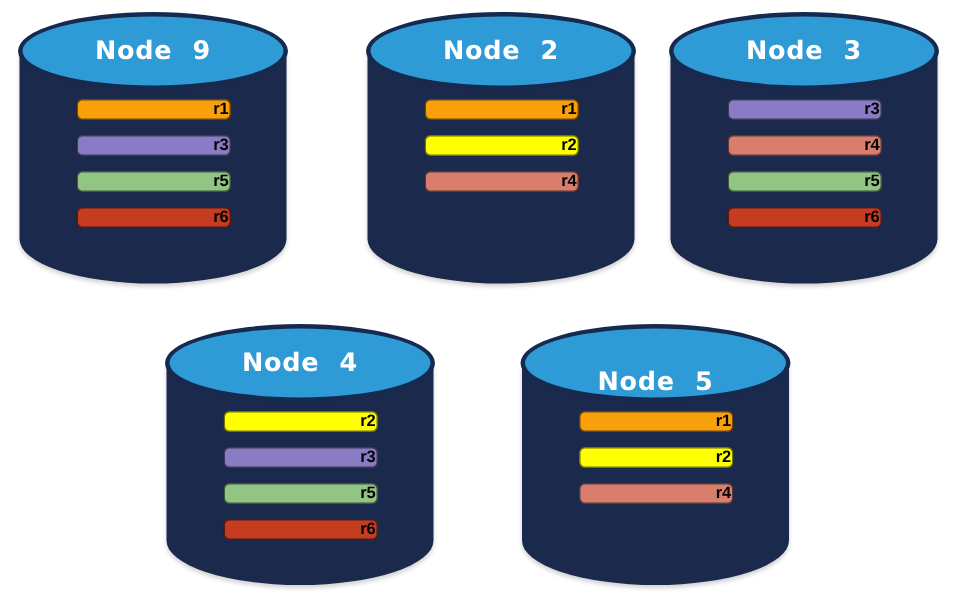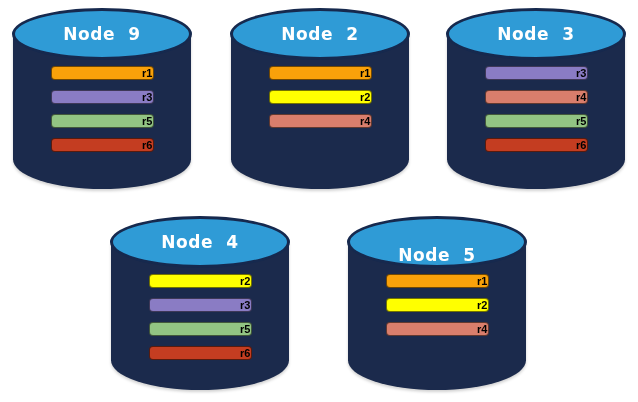--- a/index.html
+++ b/index.html
@@ -49,21 +49,21 @@
   }
   .replica-label {
     font-family: "Liberation Sans", sans-serif;
     font-weight: bold;
     font-size: 11px;
     line-height: 1;
     color: #000000;
   }
   
   #node-0 { left: 12px;  top: 8px;   height: 181px; }
-  #node-1 { left: 230px; top: 8px;   height: 181px; }
+  #node-1 { left: 244px; top: 8px;   height: 181px; }
   #node-2 { left: 446px; top: 8px;   height: 181px; }
   #node-3 { left: 110px; top: 216px; height: 174px; }
   #node-4 { left: 347px; top: 216px; height: 174px; }
 </style>
 </head>
 <body>
 
 <div id="node-0" class="cylinder">
   <div class="cyl-body" style="background-color: rgb(27, 42, 76);"></div>
   <div class="cyl-top" style="background-color: rgb(47, 155, 214);">

